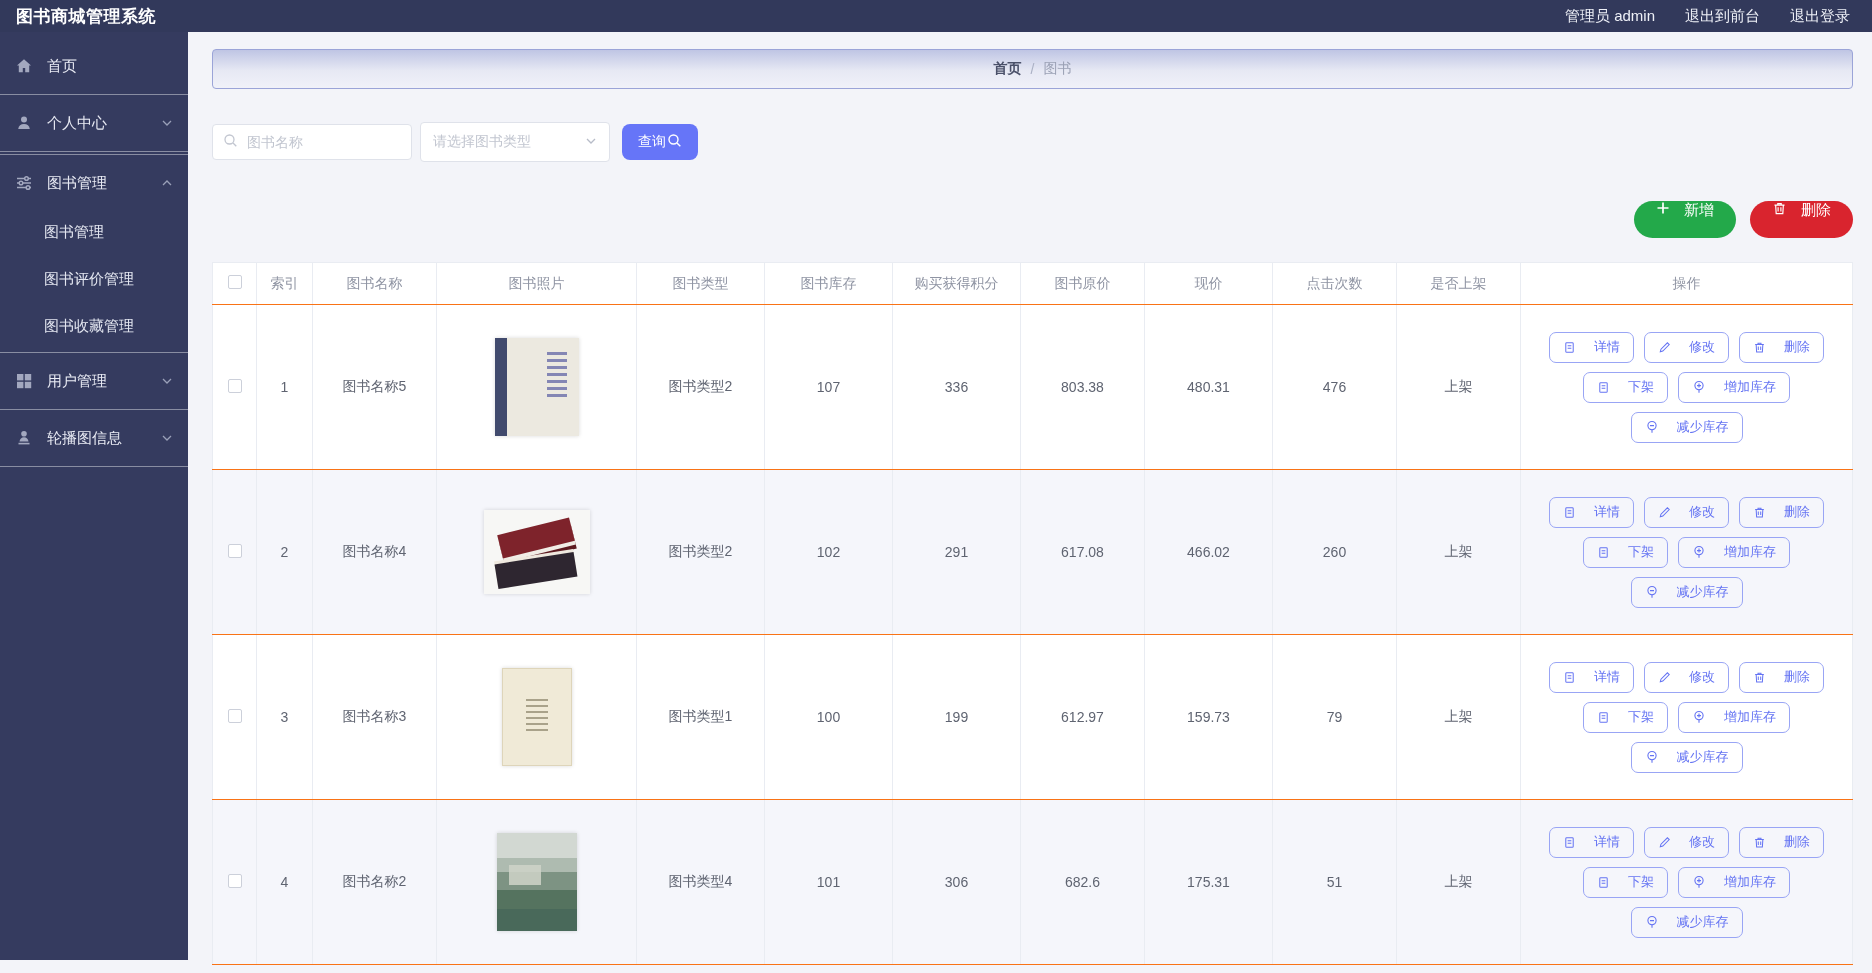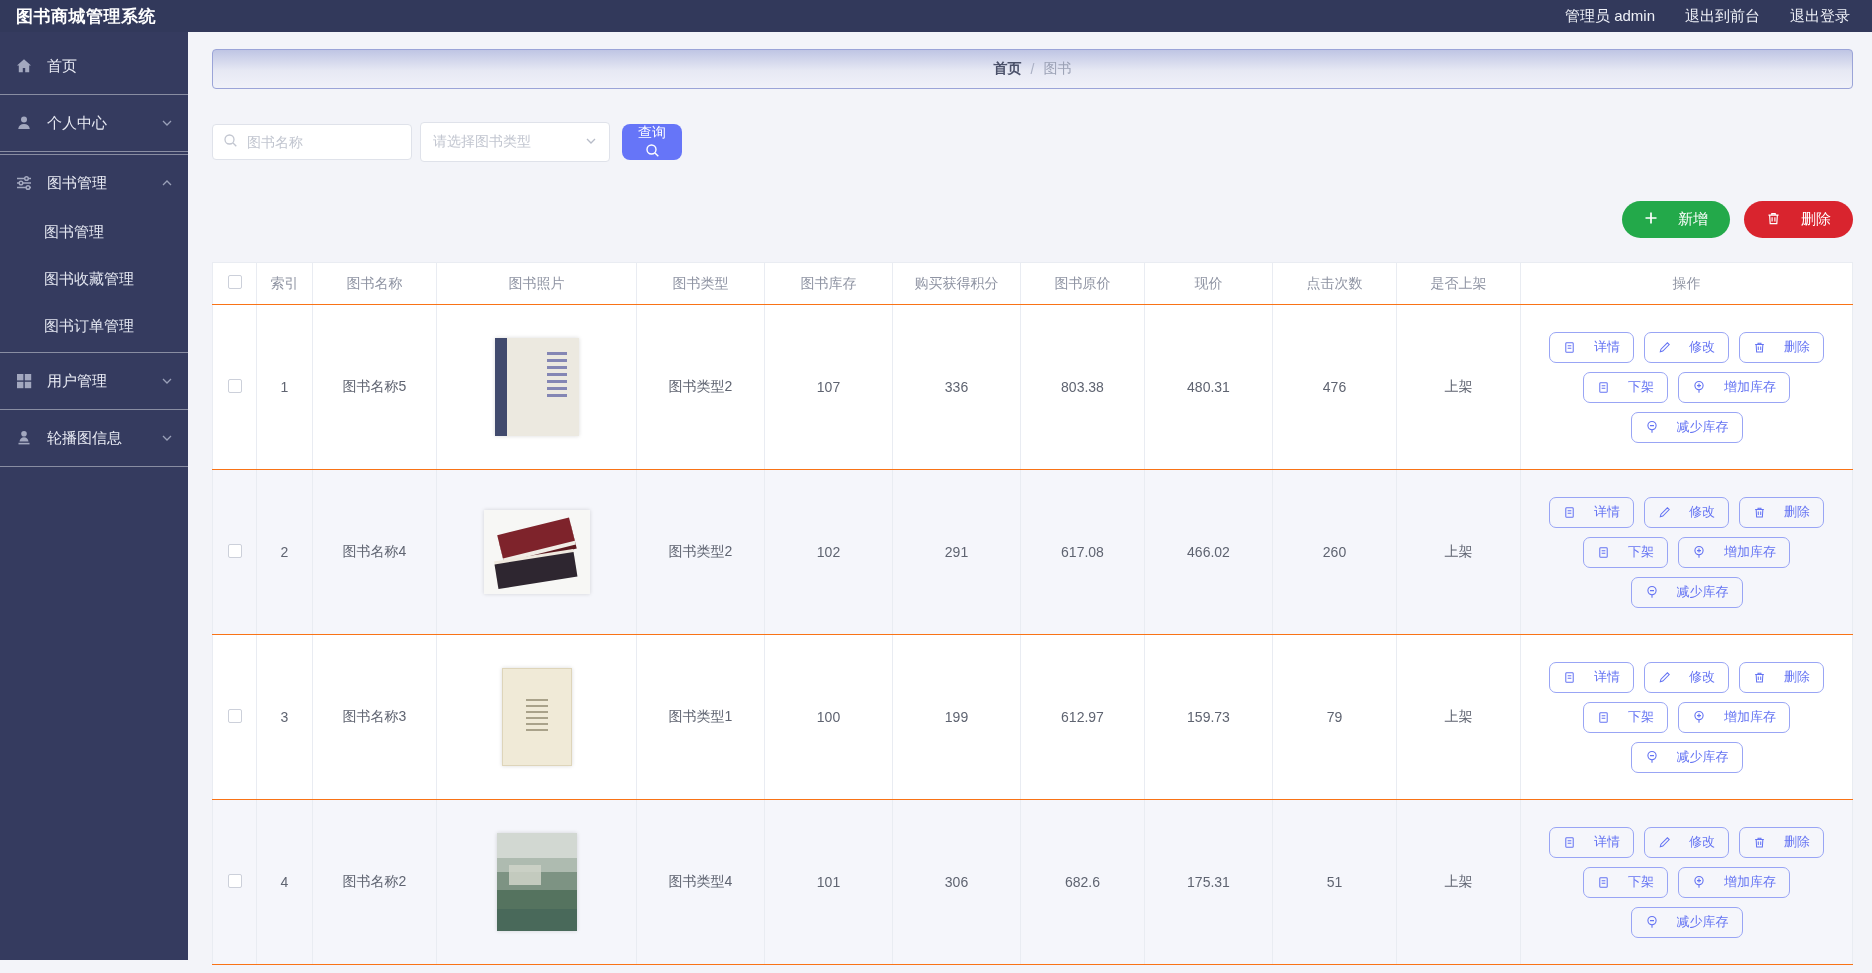--- a/index.html
+++ b/index.html
@@ -57,27 +57,26 @@
     width:190px; height:40px; margin-left:8px; background:#fff;
     border:1px solid #dfe2ea; border-radius:4px;
     display:flex; align-items:center; justify-content:space-between;
     padding:0 12px; font-size:14px; color:#c2c6d0; cursor:pointer;
   }
   .btn-query {
     margin-left:12px; height:36px; padding:0 16px;
     background:#6675f8; border:none; border-radius:8px;
     color:#fff; font-size:14px; display:flex; align-items:center; gap:1px; cursor:pointer;
     font-family:inherit;
-    flex-direction:column;
   }
   
   .toolbar-row { margin-top:39px; display:flex; justify-content:flex-end; gap:14px; }
   .btn-pill {
-    height:37px; border:none; border-radius:19px; padding:8px 22px;
-    color:#fff; font-size:15px; display:flex; align-items:center; gap:20px; cursor:pointer;
+    height:37px; border:none; border-radius:19px; padding:0 22px;
+    color:#fff; font-size:15px; display:flex; gap:14px; cursor:pointer;
     font-family:inherit;
   }
   .btn-add { background:#23a94a; }
   .btn-del { background:#d9242e; }
   
   .data-table {
     margin-top:24px; width:1640px; border-collapse:collapse; table-layout:fixed;
     background:#fff; border:1px solid #e9ecf2;
   }
   .data-table th, .data-table td {
@@ -190,24 +189,24 @@
         <svg width="12" height="12" viewBox="0 0 12 12">
             <polyline points="2,8 6,4 10,8" fill="none" stroke="currentColor" stroke-width="1.3"></polyline>
           </svg>
       </span>
     </div>
     <div class="side-sub">
       <div class="side-item">
         <span>图书管理</span>
       </div>
       <div class="side-item">
-        <span>图书收藏管理</span>
+        <span>图书评价管理</span>
       </div>
       <div class="side-item">
-        <span>图书订单管理</span>
+        <span>图书收藏管理</span>
       </div>
     </div>
     <div class="side-sep"></div>
 
     <div class="side-item">
       <span class="side-icon">
         <svg width="18" height="18" viewBox="0 0 18 18" fill="#a3a8bf">
           <rect x="2" y="2" width="6.4" height="6.4"></rect>
             <rect x="9.8" y="2" width="6.4" height="6.4"></rect>
           <rect x="2" y="9.8" width="6.4" height="6.4"></rect>

